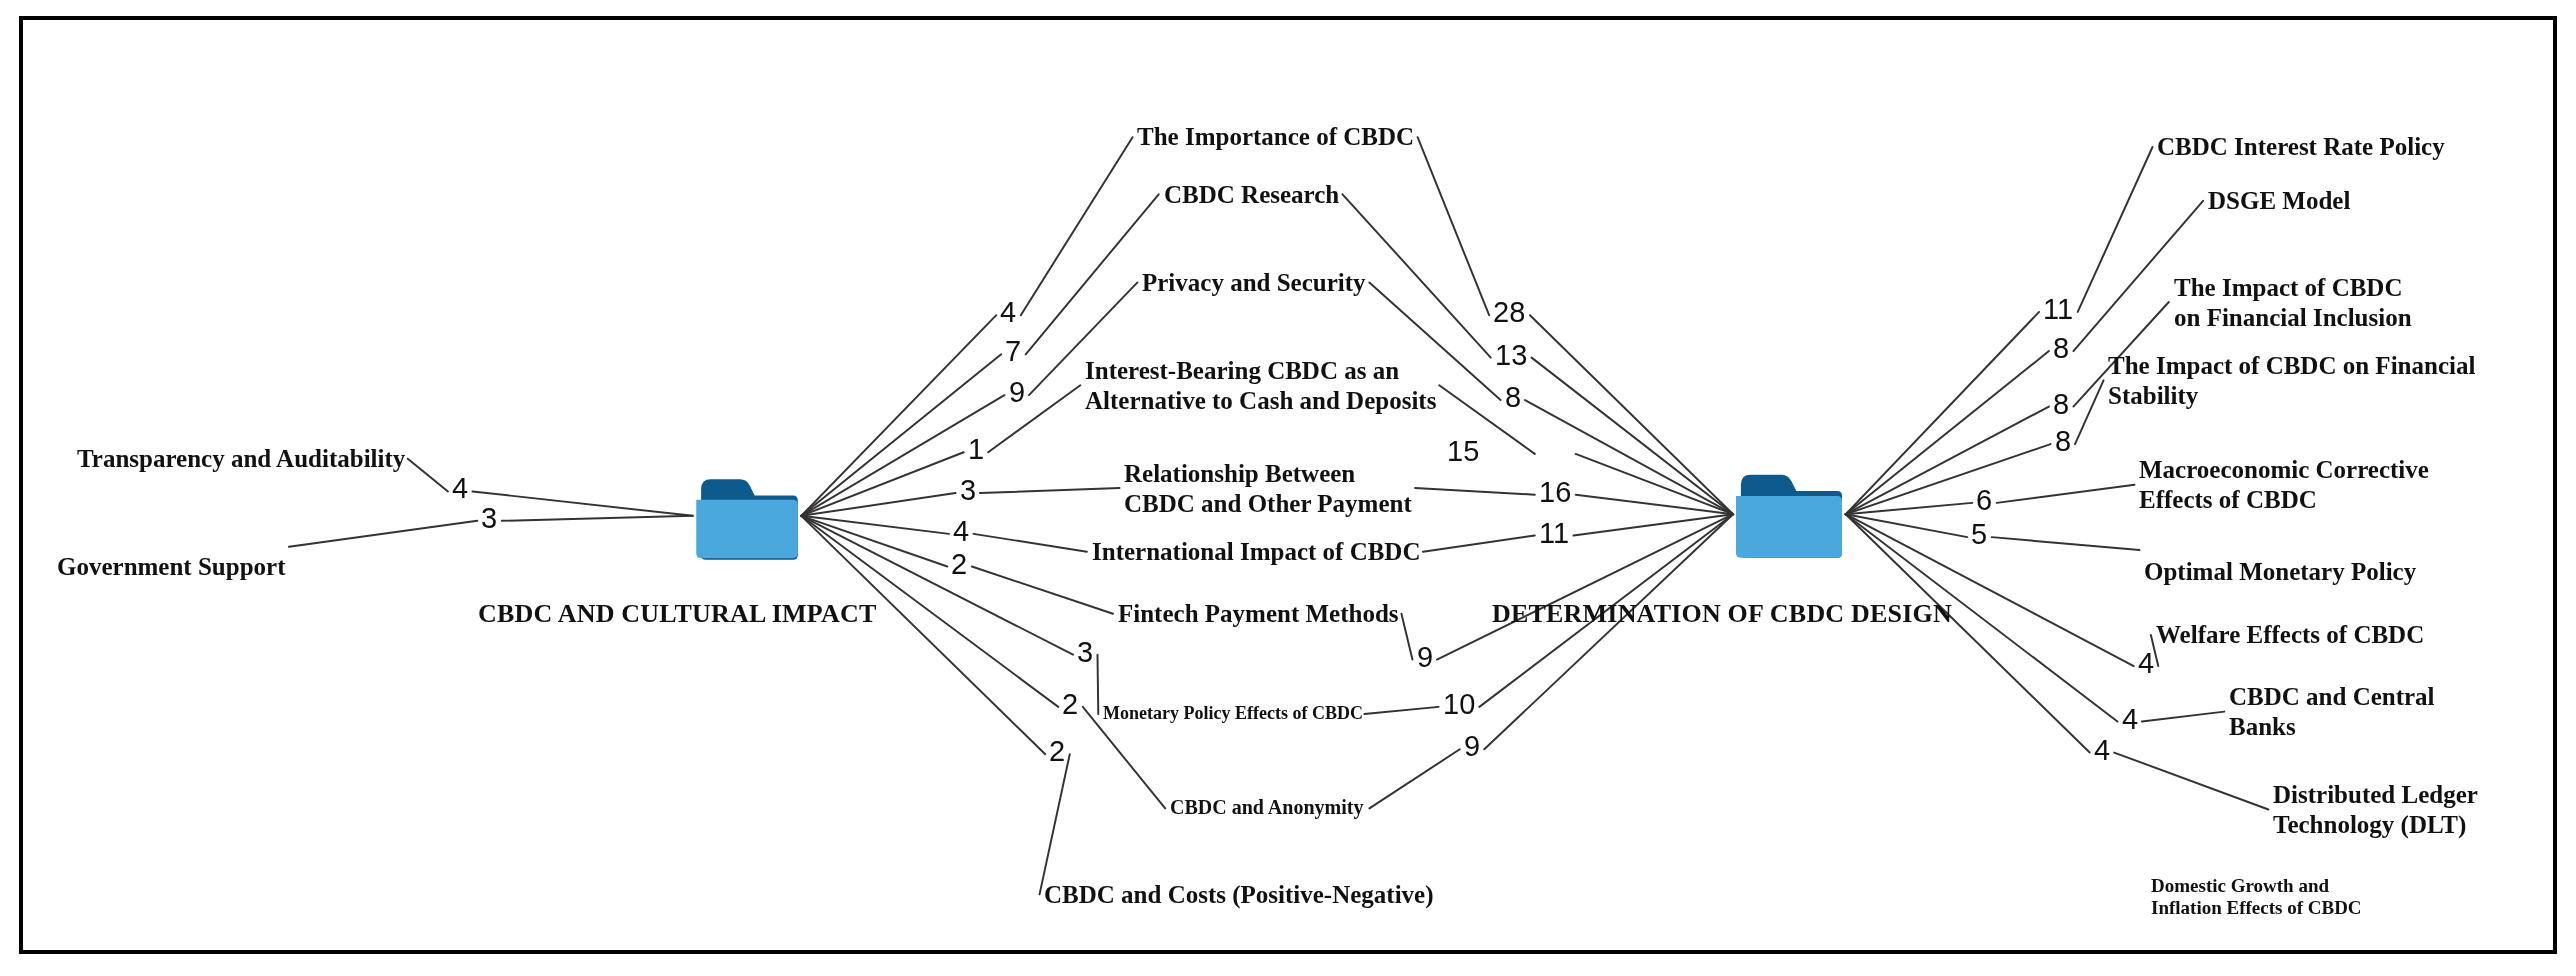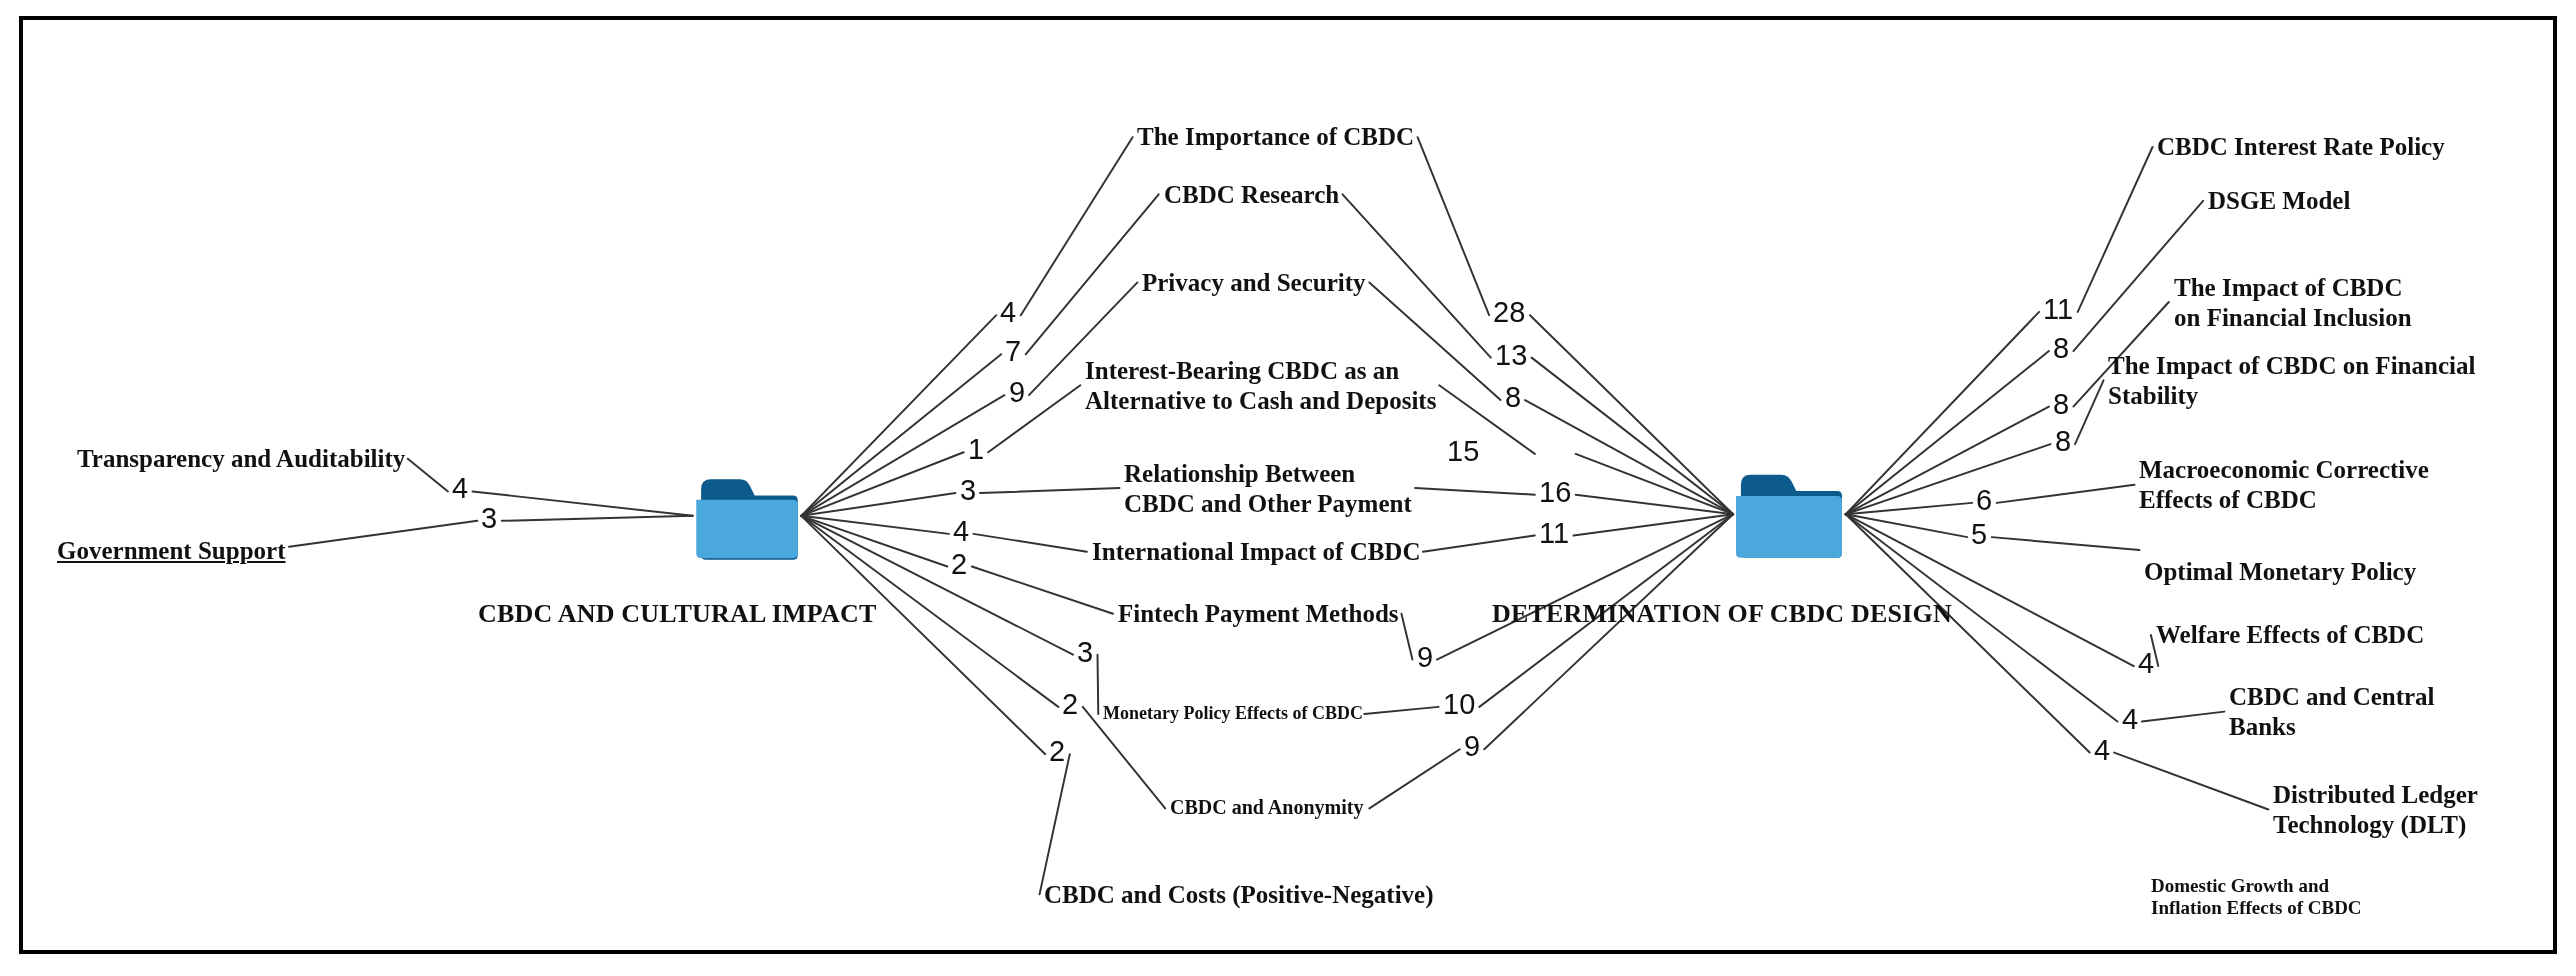--- a/index.html
+++ b/index.html
@@ -95,21 +95,21 @@
       <path d="M6,26 q0,-12 12,-12 h38 q8,0 12,8 l6,12 h50 q6,0 6,6 v70 q0,6 -6,6 h-112 q-6,0 -6,-6 z" fill="#0d5a8c"></path>
       <path d="M0,40 h124 q6,0 6,6 v64 q0,6 -6,6 h-118 q-6,0 -6,-6 z" fill="#4aa8dc"></path>
     </svg>
   </div>
 
   <div class="cluster-title" style="left:1492px;top:599px;font-size:26px;letter-spacing:0.2px;">DETERMINATION OF CBDC DESIGN</div>
   <div class="cluster-title" style="left:478px;top:599px;font-size:26px;letter-spacing:0.2px;">CBDC AND CULTURAL IMPACT</div>
 
   <div id="nodes-layer">
       <div class="node-label" style="left: 77px; top: 444px; font-size: 25px;">Transparency and Auditability</div>
-      <div class="node-label" style="left: 57px; top: 536px; font-size: 25px; text-decoration: underline;">Government Support</div>
+      <div class="node-label" style="left: 57px; top: 552px; font-size: 25px;">Government Support</div>
       <div class="node-label" style="left: 1137px; top: 122px; font-size: 25px;">The Importance of CBDC</div>
       <div class="node-label" style="left: 1164px; top: 180px; font-size: 25px;">CBDC Research</div>
       <div class="node-label" style="left: 1142px; top: 268px; font-size: 25px;">Privacy and Security</div>
       <div class="node-label" style="left: 1085px; top: 356px; font-size: 25px;">Interest-Bearing CBDC as an
 Alternative to Cash and Deposits</div>
       <div class="node-label" style="left: 1124px; top: 459px; font-size: 25px;">Relationship Between
 CBDC and Other Payment</div>
       <div class="node-label" style="left: 1092px; top: 537px; font-size: 25px;">International Impact of CBDC</div>
       <div class="node-label" style="left: 1118px; top: 599px; font-size: 25px;">Fintech Payment Methods</div>
       <div class="node-label" style="left: 1103px; top: 703px; font-size: 18px;">Monetary Policy Effects of CBDC</div>

